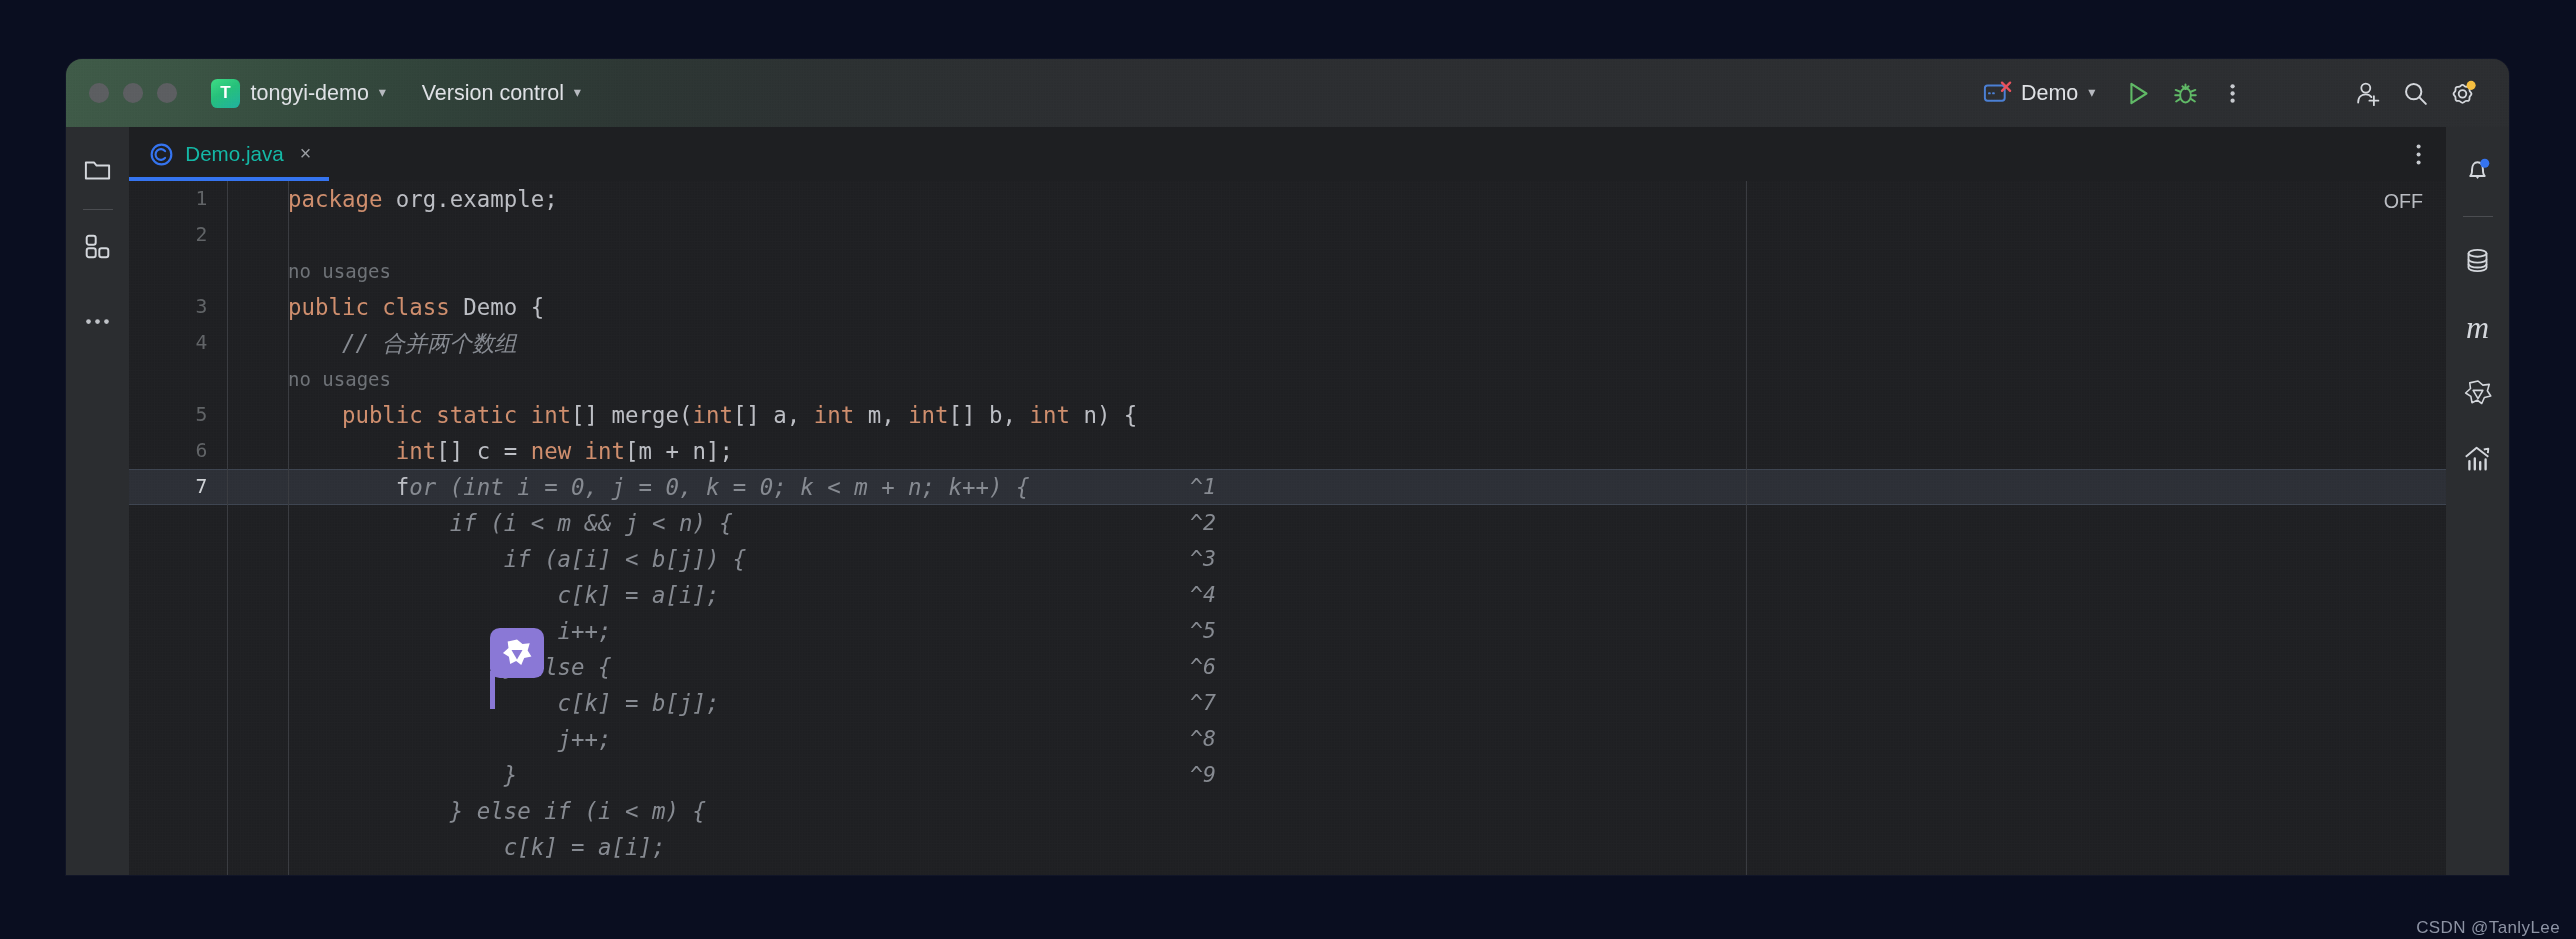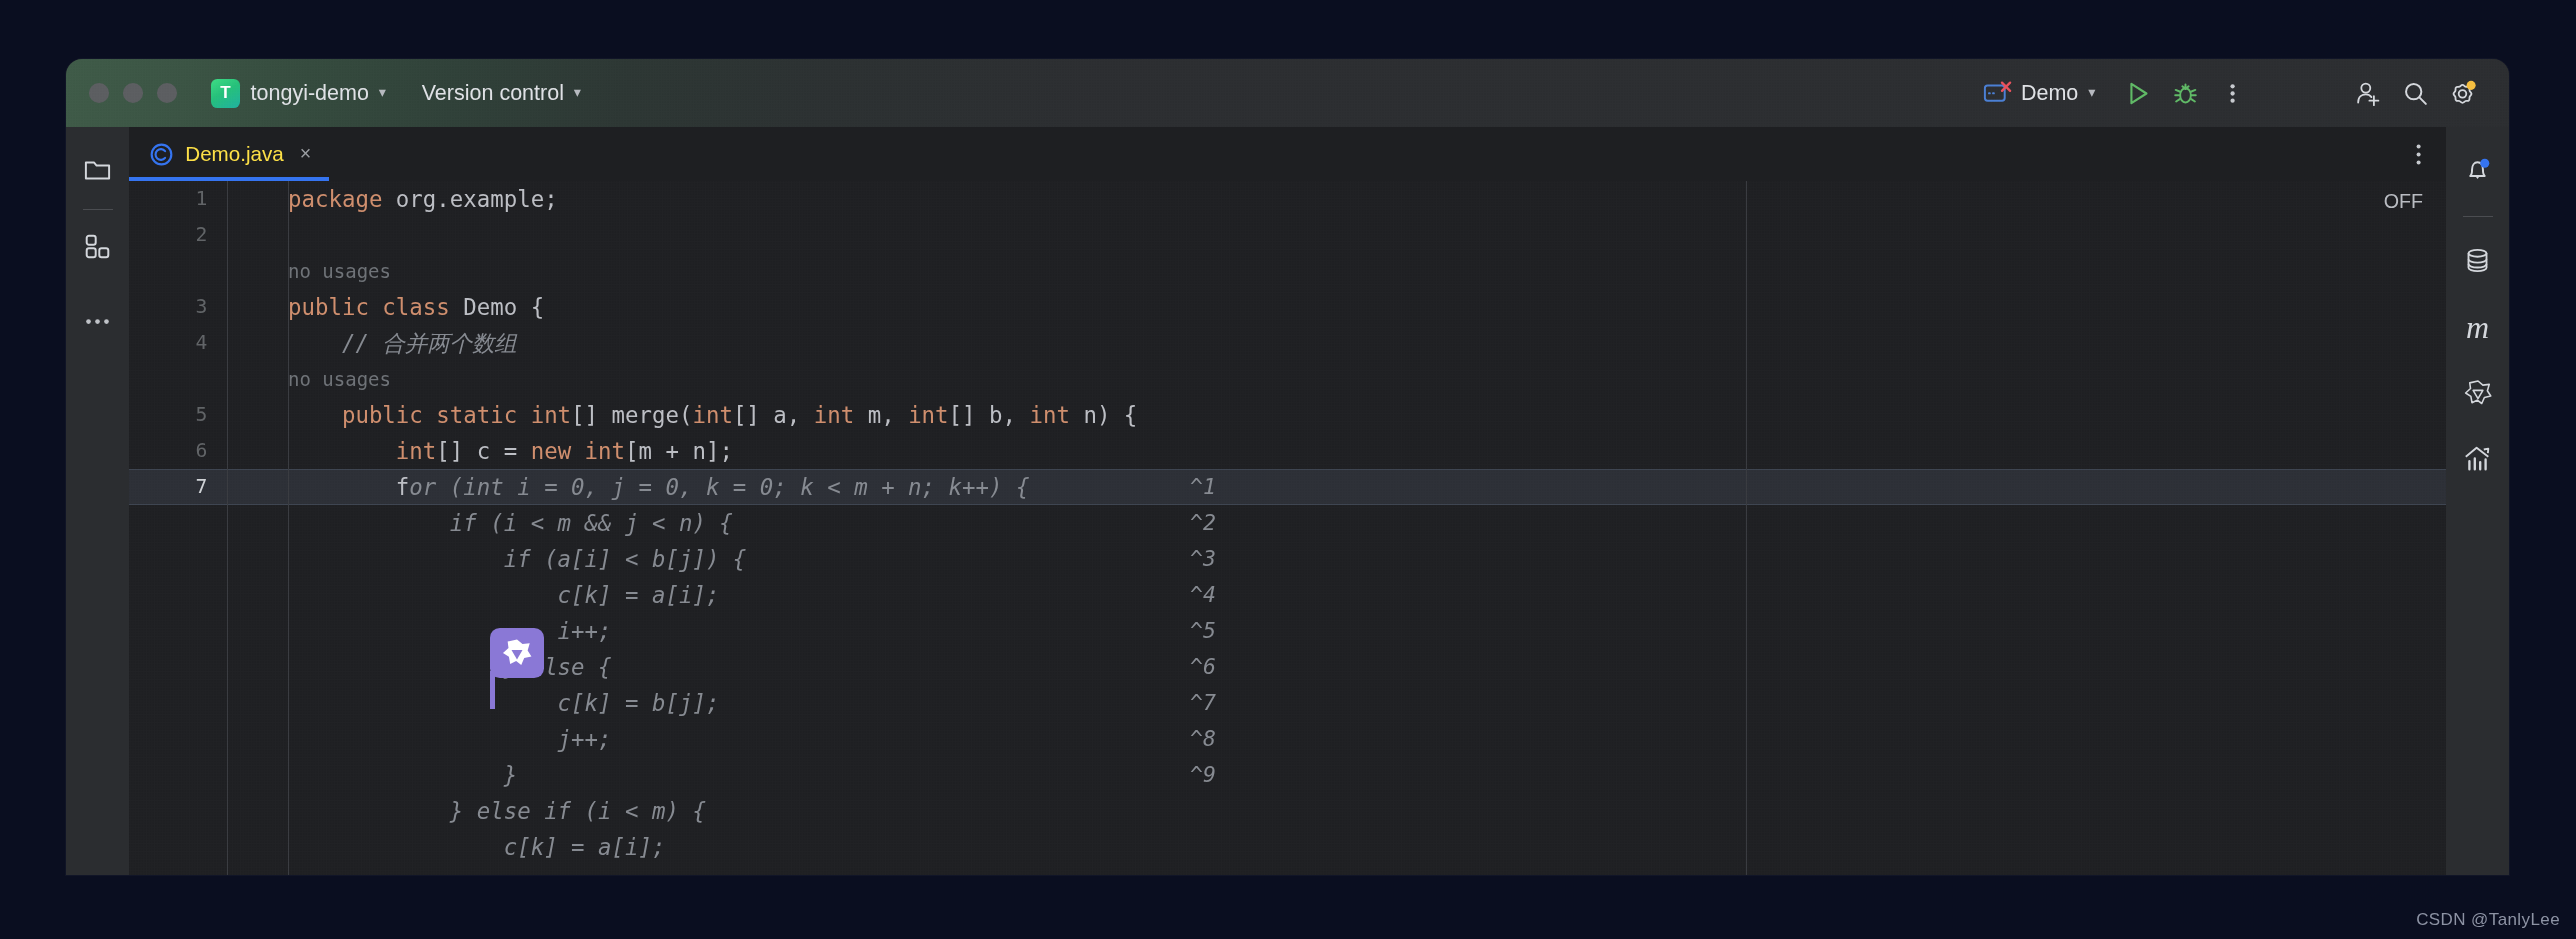--- a/index.html
+++ b/index.html
@@ -160,21 +160,21 @@
     position: relative;
     background: #1e1f22;
   }
   #tab-demo::after {
     content: "";
     position: absolute;
     left: 0; right: 0; bottom: 0;
     height: 4.5px;
     background: #3574f0;
   }
-  .tab-label { color: #fde047; font-size: 20.6px; white-space: nowrap; text-align: center; }
+  .tab-label { color: #14b8a6; font-size: 20.6px; white-space: nowrap; text-align: center; }
   .tab-close { color: #9b9ea3; font-size: 19.7px; margin-left: 4.5px; line-height: 1; }
   #tabbar-menu {
     margin-left: auto;
     width: 54px;
     display: flex; align-items: center; justify-content: center;
   }
 
   
   #editor {
     flex: 1 1 auto;
@@ -324,21 +324,21 @@
   .rs-div {
     width: 30px; height: 0.9px;
     background: #4b4d51;
     margin: 3.6px 0 19.7px 0;
   }
 
   
   #watermark {
     position: absolute;
     right: 16px;
-    bottom: 9px;
+    bottom: 1px;
     color: #8d93a4;
     font-size: 17px;
     letter-spacing: 0.4px;
     font-family: "Liberation Sans", sans-serif;
   }
 
   svg { display: block; }
 </style>
 </head>
 <body>

